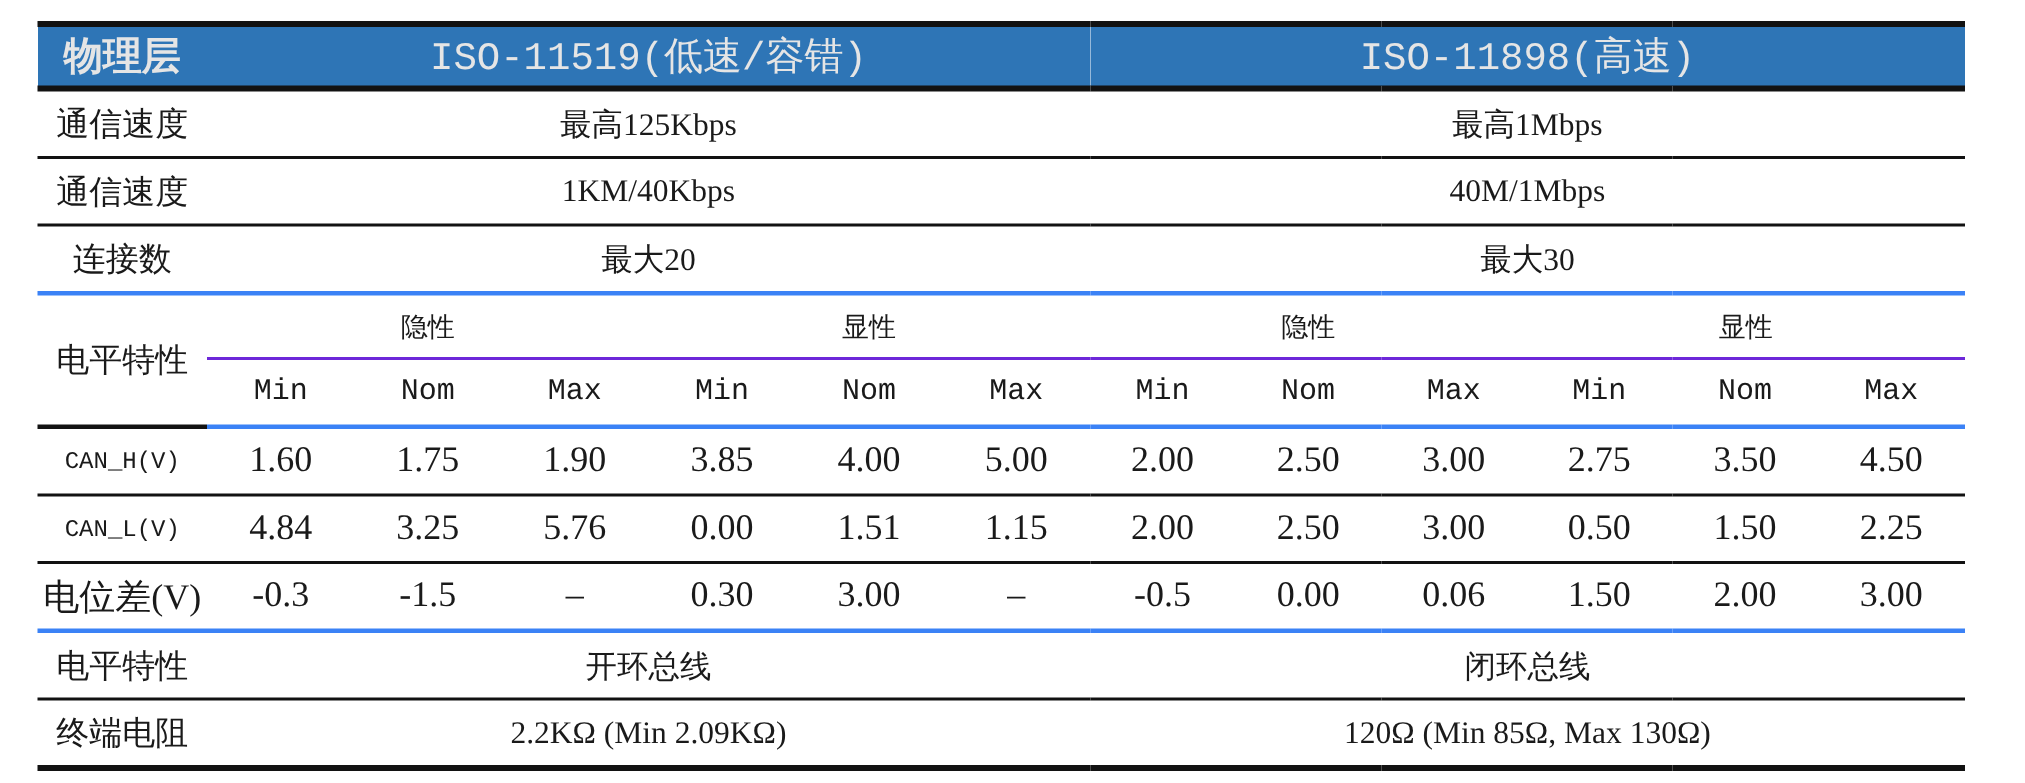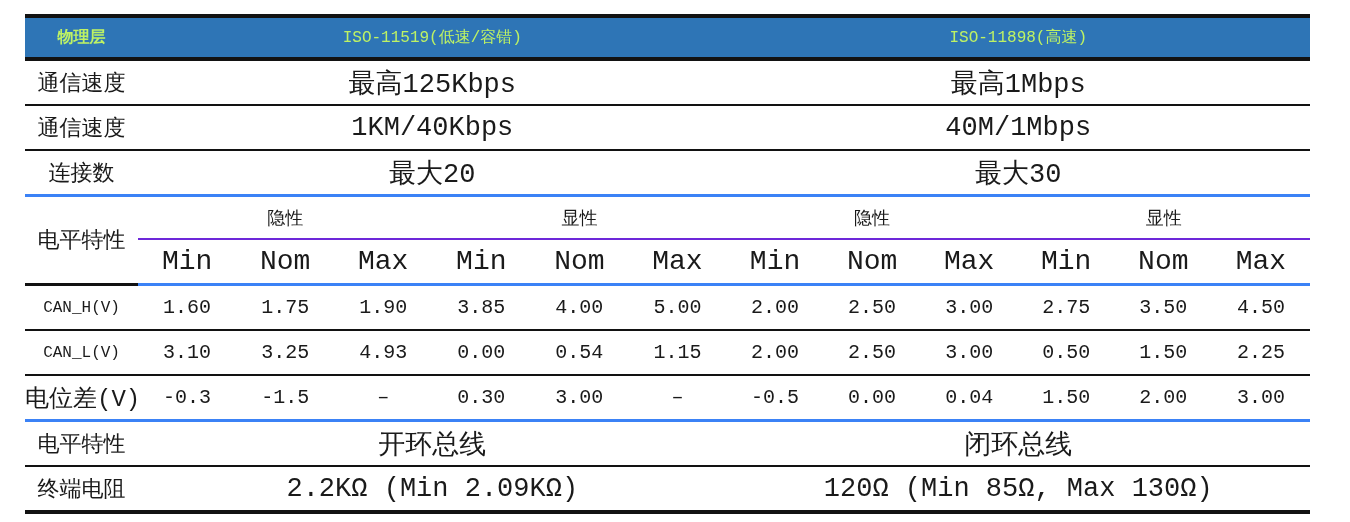--- a/index.html
+++ b/index.html
@@ -11,40 +11,40 @@
     border-collapse:collapse;table-layout:fixed;
     margin:14px 0 0 25px;width:1285px;
     border-top:4px solid #121212;border-bottom:4px solid #121212;
   }
   .tbl td,.tbl th{
     padding:0;text-align:center;vertical-align:middle;
     overflow:hidden;white-space:nowrap;font-weight:normal;
   }
   
   tr.hdr > th{
-    background:#2E75B6;color:#bef264;height:39px;
-    font-size:16px;border-bottom:4px solid #121212;
+    background:#2E75B6;color:#e5e5e5;height:39px;
+    font-size:26px;border-bottom:4px solid #121212;
     font-family:"Liberation Mono","DejaVu Sans Mono",monospace;
   }
   tr.hdr th.hlbl{font-family:"Liberation Sans","DejaVu Sans",sans-serif;font-weight:bold;}
   
   tr.row-std > *{height:43px;}
   tr.row-state > *{height:41px;}
   tr.row-meas > *{height:43px;}
   
   tr.rule2 > *{border-bottom:2px solid #121212;}
   tr.rule3 > *{border-bottom:3px solid #3b82f6;}
   td.state{border-bottom:2px solid #6d28d9;font-size:18px;}
   td.span-lbl{border-bottom:3px solid #121212;}
   
-  .lbl{font-weight:bold;font-size:22px;font-family:Liberation Mono, monospace;}
+  .lbl{font-weight:bold;font-size:22px;font-family:Liberation Serif, serif;}
   .can-lbl{font-size:16px;font-family:"Liberation Mono","DejaVu Sans Mono",monospace;}
-  .val{font-size:27px;font-family:Liberation Mono, monospace;}
-  .num{font-size:20px;font-family:Liberation Mono, monospace;}
-  .meas{font-size:28px;font-family:"Liberation Mono","DejaVu Sans Mono",monospace;}
+  .val{font-size:21px;font-family:Liberation Serif, serif;}
+  .num{font-size:24px;font-family:Liberation Serif, serif;}
+  .meas{font-size:20px;font-family:"Liberation Mono","DejaVu Sans Mono",monospace;}
   .nom{font-weight:bold;}
 </style>
 </head>
 <body>
 
 <table class="tbl">
   <colgroup>
     <col style="width:113px">
     <col style="width:98px">
       <col style="width:98px">
@@ -119,45 +119,45 @@
     <td class="num">2.00</td>
     <td class="num nom">2.50</td>
     <td class="num">3.00</td>
     <td class="num">2.75</td>
     <td class="num nom">3.50</td>
     <td class="num">4.50</td>
   </tr>
 
   <tr class="row-std rule2">
     <td class="can-lbl">CAN_L(V)</td>
-    <td class="num">3.10</td>
+    <td class="num">4.84</td>
     <td class="num nom">3.25</td>
-    <td class="num">4.93</td>
+    <td class="num">5.76</td>
     <td class="num">0.00</td>
-    <td class="num nom">0.54</td>
+    <td class="num nom">1.51</td>
     <td class="num">1.15</td>
     <td class="num">2.00</td>
     <td class="num nom">2.50</td>
     <td class="num">3.00</td>
     <td class="num">0.50</td>
     <td class="num nom">1.50</td>
     <td class="num">2.25</td>
   </tr>
 
   <tr class="row-std rule3">
     <td class="lbl" style="font-size:24px">电位差(V)</td>
     <td class="num">-0.3</td>
     <td class="num nom">-1.5</td>
     <td class="num">–</td>
     <td class="num">0.30</td>
     <td class="num nom">3.00</td>
     <td class="num">–</td>
     <td class="num">-0.5</td>
     <td class="num nom">0.00</td>
-    <td class="num">0.04</td>
+    <td class="num">0.06</td>
     <td class="num">1.50</td>
     <td class="num nom">2.00</td>
     <td class="num">3.00</td>
   </tr>
 
   <tr class="row-std rule2">
     <td class="lbl">电平特性</td>
     <td colspan="6" class="val">开环总线</td>
     <td colspan="6" class="val">闭环总线</td>
   </tr>

